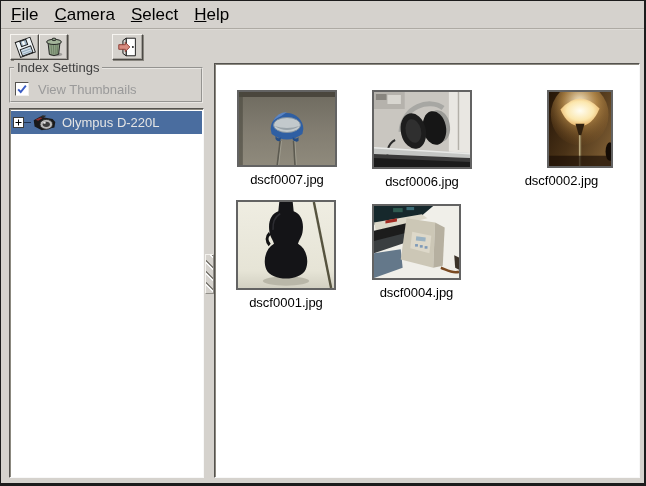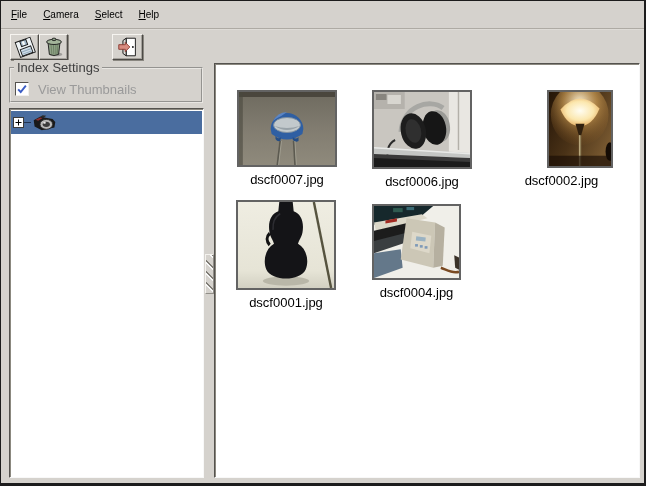--- a/index.html
+++ b/index.html
@@ -8,21 +8,21 @@
     --disabled-text:#9a9a9a;
     --panel-bg:#ffffff;
   }
   *{box-sizing:border-box;margin:0;padding:0;}
   body{font-family:"Liberation Sans",sans-serif;background:#555;}
   .frame-outer{position:relative;width:646px;height:486px;background:#1c1c1c;overflow:hidden;}
   .window{position:absolute;left:1px;top:1px;right:2px;bottom:3px;background:var(--window-bg);overflow:hidden;}
 
   
   .menubar{position:absolute;left:0;top:0;right:0;height:27px;display:flex;align-items:stretch;padding-left:2px;}
-  .menu-item{font-size:10px;line-height:27px;padding:0 8px;color:#000;cursor:default;display:inline-block;}
+  .menu-item{font-size:17px;line-height:27px;padding:0 8px;color:#000;cursor:default;display:inline-block;}
   .menu-item::first-letter{text-decoration:underline;}
   .menubar-sep{position:absolute;left:0;right:0;top:27px;height:2px;
     background:linear-gradient(#96928a,#f6f4f0);}
 
   
   .tool-btn{position:absolute;top:33px;width:29px;height:26px;background:var(--window-bg);
     border:1px solid;border-color:#f6f4f0 #4c4a46 #4c4a46 #f6f4f0;
     box-shadow:inset -1px -1px 0 #a5a29c, 1px 1px 0 #8a8780;
     display:flex;align-items:center;justify-content:center;}
   .tool-btn svg{width:24px;height:24px;}
@@ -140,20 +140,21 @@
       </span>
       <span class="tree-connector"></span>
       <svg class="camera-icon" viewBox="0 0 30 22">
         <path d="M10 4 L13 2.5 L17 3 L14 5.2 Z" fill="#2a2a2a"></path>
         <path d="M3 8 L10 4 L24 6.5 L27 10 L26 16 L12 19 L4 15 Z" fill="#191919"></path>
         <path d="M5 7.5 L10 5 L13 5.5 L8 8.5 Z" fill="#8c2f2f"></path>
         <ellipse cx="17" cy="12.5" rx="7" ry="5.5" fill="#b9b9b9" stroke="#2a2a2a"></ellipse>
         <ellipse cx="17" cy="12.5" rx="4" ry="3" fill="#3c3c3c"></ellipse>
         <ellipse cx="15" cy="10.8" rx="1.6" ry="1" fill="#eeeeee"></ellipse>
       </svg>
+      <span class="tree-label">Olympus D-220L</span>
     </div>
   </div>
 
   <div class="grip"></div>
 
   <div class="content">
 
     <div class="thumb-cell" id="thumb-0">
       <div class="thumb-img">
         <svg viewBox="0 0 100 73" preserveAspectRatio="none">

